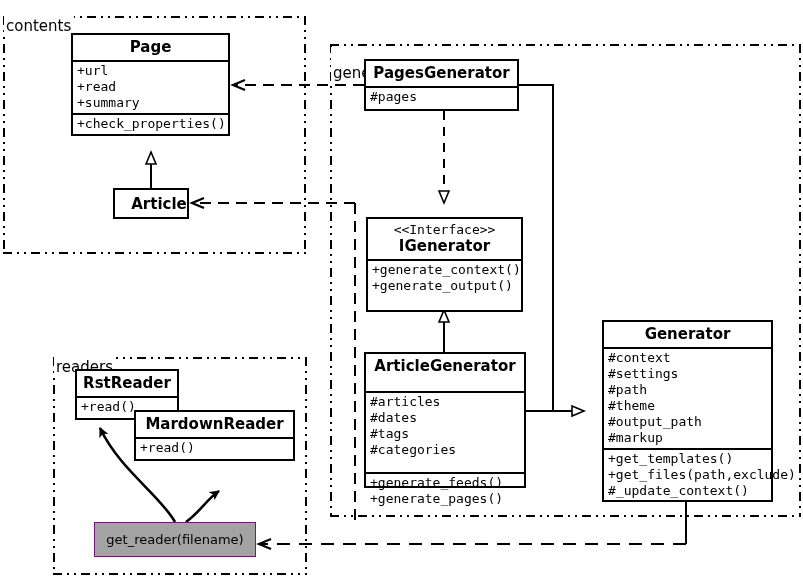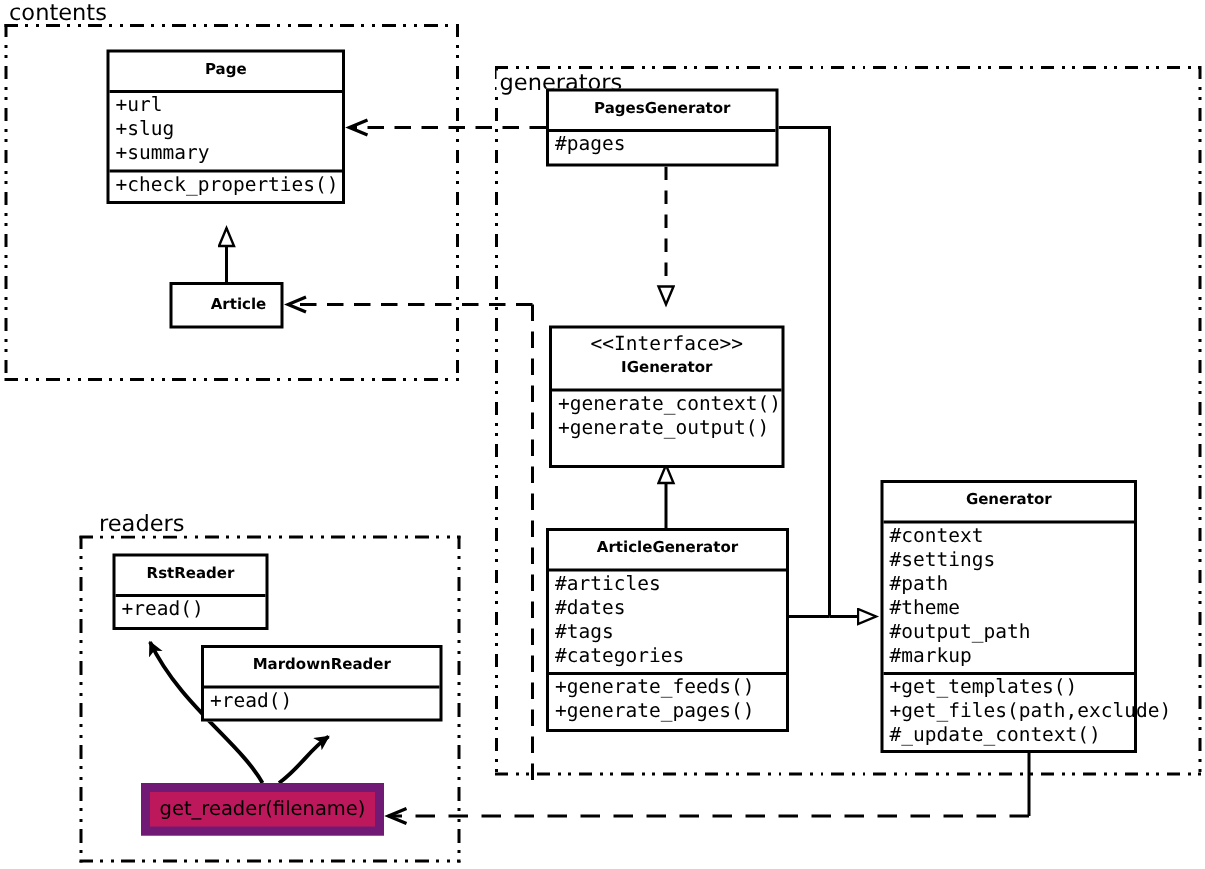--- a/index.html
+++ b/index.html
@@ -43,37 +43,37 @@
       #000 21px, #000 23px,
       transparent 23px, transparent 28px
     );
   }
   .pkg-label {
     position: absolute;
     font-family: "DejaVu Sans", sans-serif;
     font-size: 15px;
     color: #000;
     background: #ffffff;
-    padding: 0 3px 0 2px;
+    padding: 18px 3px 0 2px;
     white-space: nowrap;
     line-height: 16px;
   }
   
   .uml-class {
     position: absolute;
     box-sizing: border-box;
     border: 2px solid #000;
     background: #ffffff;
     display: flex;
     flex-direction: column;
   }
   .uml-name {
     font-family: "DejaVu Sans", sans-serif;
     font-weight: bold;
-    font-size: 10px;
+    font-size: 15px;
     text-align: center;
     color: #000;
     padding: 3px 4px 4px 4px;
     line-height: 18px;
     white-space: nowrap;
   }
   .uml-stereotype {
     font-family: "DejaVu Sans Mono", monospace;
     font-weight: normal;
     font-size: 13px;
@@ -90,22 +90,22 @@
     font-family: "DejaVu Sans Mono", monospace;
     font-size: 13px;
     color: #000;
     line-height: 16px;
     padding: 0 3px 0 4px;
     white-space: nowrap;
   }
   .plain-box {
     position: absolute;
     box-sizing: border-box;
-    border: 6px solid #701a75;
-    background: #be185d;
+    border: 1px solid #701a75;
+    background: #a3a3a3;
     display: flex;
     align-items: center;
     justify-content: center;
   }
   .plain-box span {
     font-family: "DejaVu Sans", sans-serif;
     font-size: 13px;
     color: #000;
     white-space: nowrap;
   }
@@ -193,28 +193,28 @@
     <div class="pkg-edge-v" style="left:330px; top:44px; height:473px;"></div>
     <div class="pkg-edge-v" style="left:799px; top:44px; height:473px;"></div>
     <div class="pkg-label" style="left:331px; top:28px;margin-top:19px;">generators</div>
   </div>
 
   <div>
     <div class="pkg-edge-h" style="left:53px; top:357px; width:254px;"></div>
     <div class="pkg-edge-h" style="left:53px; top:573px; width:254px;"></div>
     <div class="pkg-edge-v" style="left:53px; top:357px; height:218px;"></div>
     <div class="pkg-edge-v" style="left:305px; top:357px; height:218px;"></div>
-    <div class="pkg-label" style="left:54px; top:341px;margin-left:10px;">readers</div>
+    <div class="pkg-label" style="left:54px; top:341px;">readers</div>
   </div>
 
   <div class="uml-class" style="left:71px; top:33px; width:159px; height:103px;">
     <div class="uml-name">Page</div>
     <div class="uml-compartment">
       <div class="uml-member">+url</div>
-      <div class="uml-member">+slug</div>
+      <div class="uml-member">+read</div>
       <div class="uml-member">+summary</div>
     </div>
     <div class="uml-compartment">
       <div class="uml-member">+check_properties()</div>
     </div>
   </div>
 
   <div class="uml-class" style="left:113px; top:188px; width:76px; height:31px; justify-content:center;">
     <div class="uml-name" style="padding:0;margin-left:16px;">Article</div>
   </div>
@@ -230,35 +230,35 @@
     <div>
       <div class="uml-stereotype">&lt;&lt;Interface&gt;&gt;</div>
       <div class="uml-name" style="padding-top:0;">IGenerator</div>
     </div>
     <div class="uml-compartment">
       <div class="uml-member">+generate_context()</div>
       <div class="uml-member">+generate_output()</div>
     </div>
   </div>
 
-  <div class="uml-class" style="left:364px; top:352px; width:162px; height:136px;">
+  <div class="uml-class" style="left:364px; top:352px; width:162px; height:136px;gap:12px;">
     <div class="uml-name">ArticleGenerator</div>
     <div class="uml-compartment">
       <div class="uml-member">#articles</div>
       <div class="uml-member">#dates</div>
       <div class="uml-member">#tags</div>
       <div class="uml-member">#categories</div>
     </div>
     <div class="uml-compartment">
       <div class="uml-member">+generate_feeds()</div>
       <div class="uml-member">+generate_pages()</div>
     </div>
   </div>
 
-  <div class="uml-class" style="left:587px; top:320px; width:171px; height:182px;justify-content:space-between;">
+  <div class="uml-class" style="left:602px; top:320px; width:171px; height:182px;justify-content:space-between;">
     <div class="uml-name">Generator</div>
     <div class="uml-compartment">
       <div class="uml-member">#context</div>
       <div class="uml-member">#settings</div>
       <div class="uml-member">#path</div>
       <div class="uml-member">#theme</div>
       <div class="uml-member">#output_path</div>
       <div class="uml-member">#markup</div>
     </div>
     <div class="uml-compartment">
@@ -268,21 +268,21 @@
     </div>
   </div>
 
   <div class="uml-class" style="left:75px; top:369px; width:104px; height:51px;">
     <div class="uml-name">RstReader</div>
     <div class="uml-compartment">
       <div class="uml-member">+read()</div>
     </div>
   </div>
 
-  <div class="uml-class" style="left:134px; top:430px; width:161px; height:51px;">
+  <div class="uml-class" style="left:134px; top:410px; width:161px; height:51px;">
     <div class="uml-name">MardownReader</div>
     <div class="uml-compartment">
       <div class="uml-member">+read()</div>
     </div>
   </div>
 
   <div class="plain-box" style="left:94px; top:522px; width:162px; height:35px;">
     <span>get_reader(filename)</span>
   </div>
 

